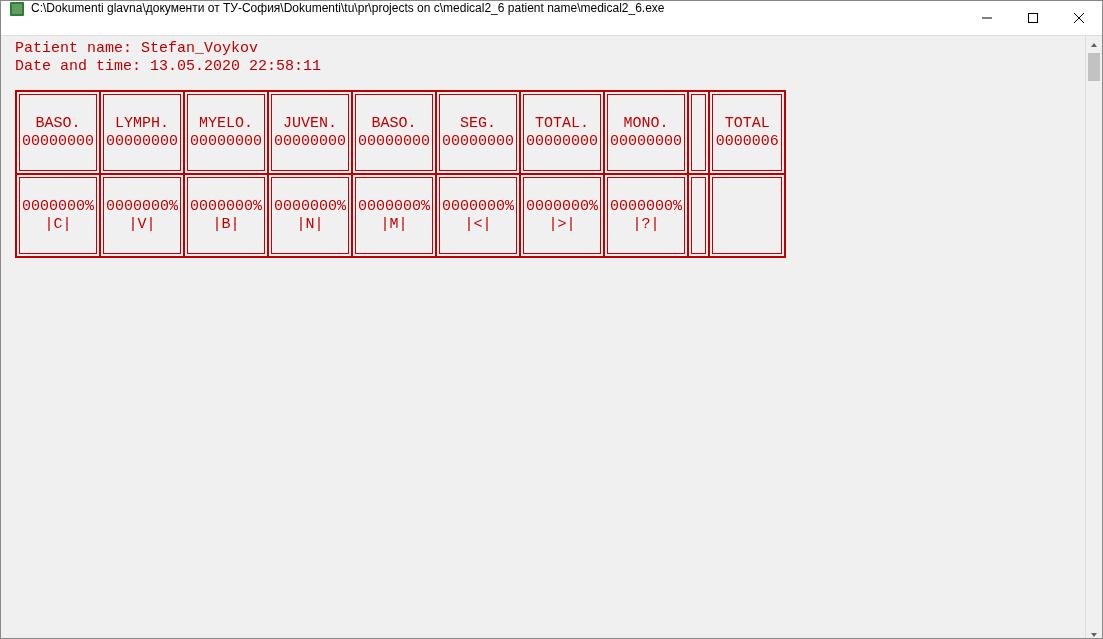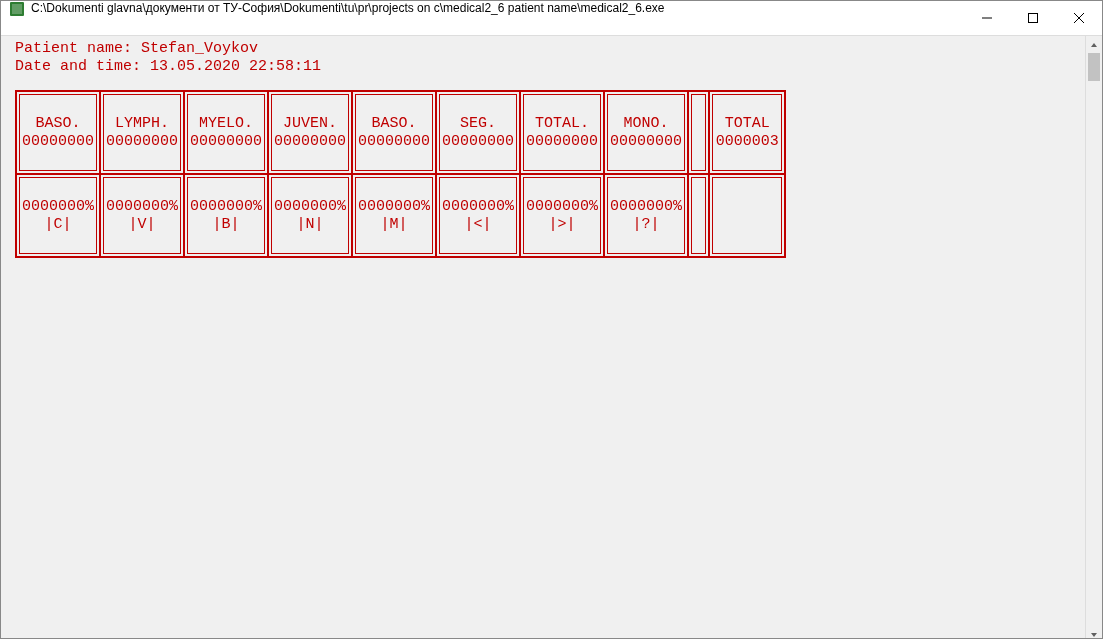--- a/index.html
+++ b/index.html
@@ -182,21 +182,21 @@
               </td>
               <td>
                 <div class="cellbox"><span>MONO.</span>
 <span>00000000</span></div>
               </td>
               <td>
                 <div class="cellbox spacer">&nbsp;</div>
               </td>
               <td>
                 <div class="cellbox total"><span>TOTAL</span>
-<span>0000003</span></div>
+<span>0000006</span></div>
               </td>
             </tr>
         <tr id="row-bot">
               <td>
                 <div class="cellbox"><span>0000000%</span>
 <span>|C|</span></div>
               </td>
               <td>
                 <div class="cellbox"><span>0000000%</span>
 <span>|V|</span></div>

